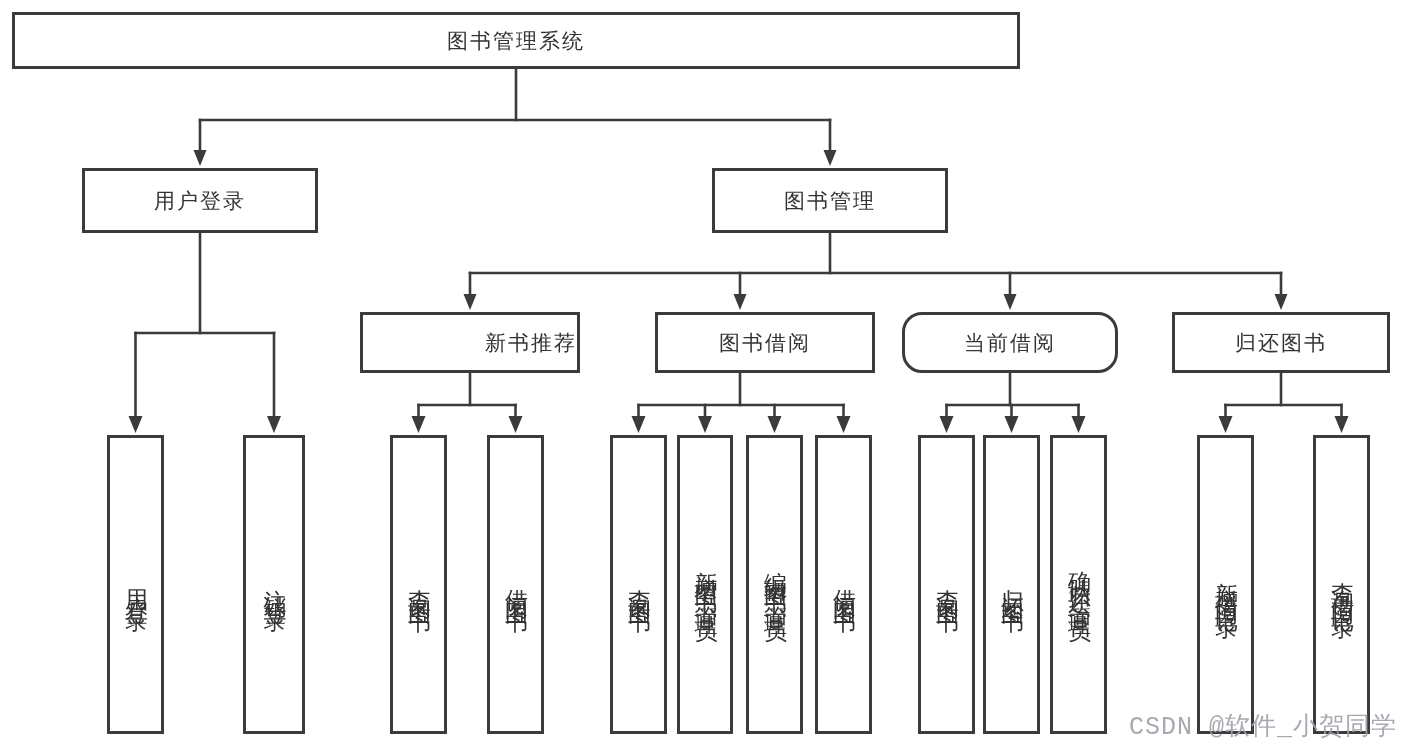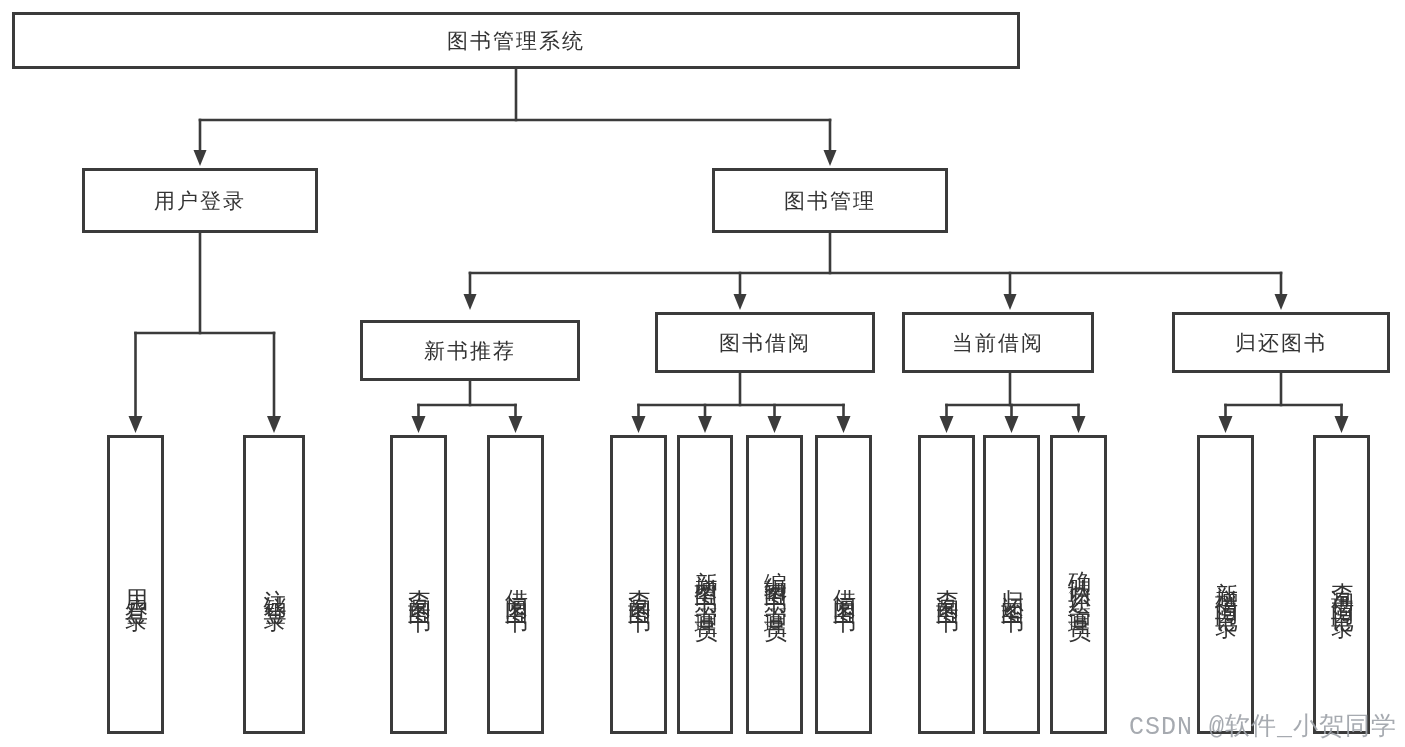--- a/index.html
+++ b/index.html
@@ -120,27 +120,27 @@
     <span>图书管理系统</span>
   </div>
 
   <div class="node h" style="left:82px;top:168px;width:236px;height:65px;">
     <span>用户登录</span>
   </div>
   <div class="node h" style="left:712px;top:168px;width:236px;height:65px;">
     <span>图书管理</span>
   </div>
 
-  <div class="node h" style="left:360px;top:320px;width:220px;height:61px;">
+  <div class="node h" style="left:360px;top:312px;width:220px;height:61px;justify-content:flex-end;">
     <span>新书推荐</span>
   </div>
   <div class="node h" style="left:655px;top:312px;width:220px;height:61px;">
     <span>图书借阅</span>
   </div>
-  <div class="node h" style="left:902px;top:312px;width:192px;height:61px;">
+  <div class="node h" style="left:902px;top:312px;width:216px;height:61px;border-radius:20px;">
     <span>当前借阅</span>
   </div>
   <div class="node h" style="left:1172px;top:312px;width:218px;height:61px;">
     <span>归还图书</span>
   </div>
 
   <div class="node v" style="left:107px;top:435px;width:57px;height:299px;">
     <span>用户登录</span>
   </div>
   <div class="node v" style="left:243px;top:435px;width:62px;height:299px;">

